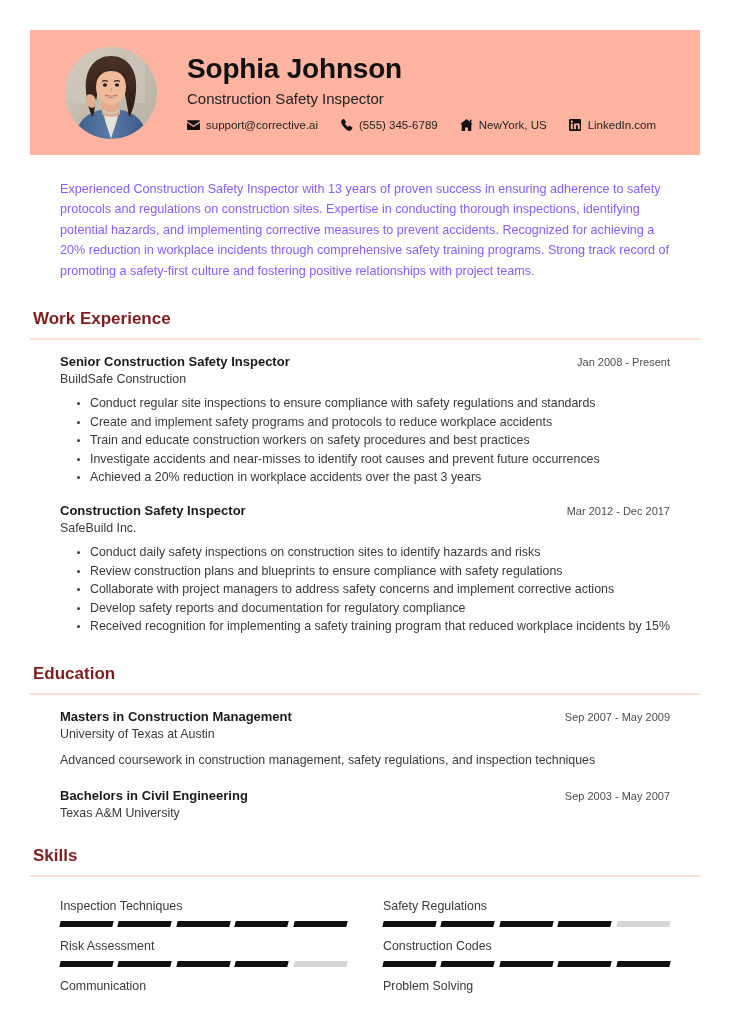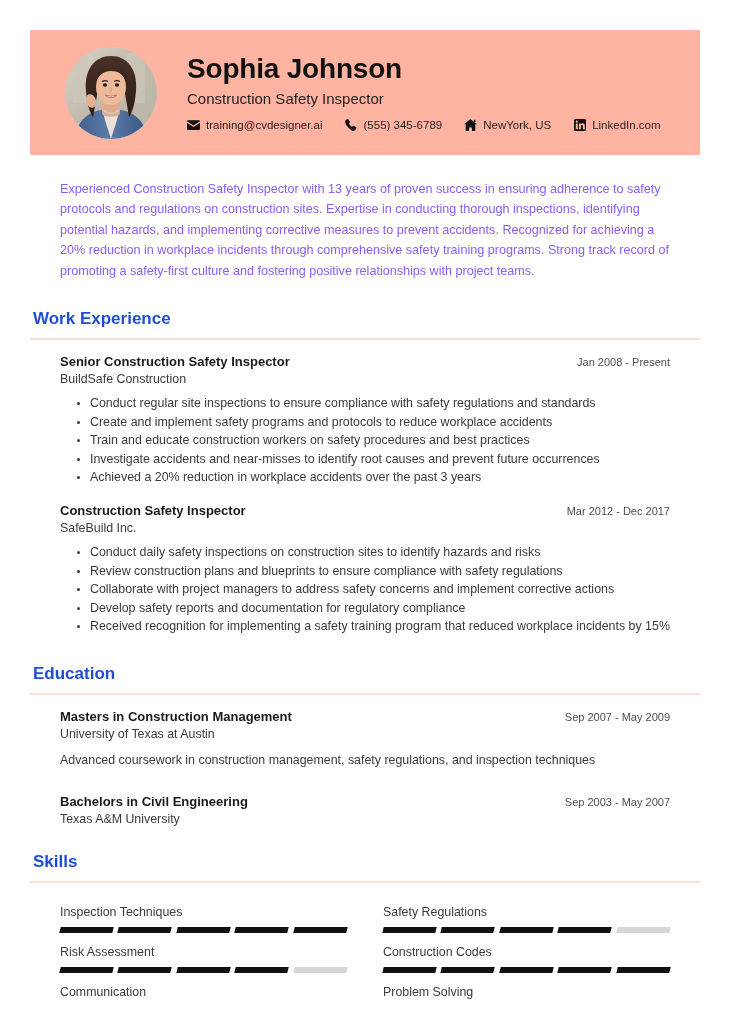--- a/index.html
+++ b/index.html
@@ -99,39 +99,39 @@
     line-height: 1.62;
     color: #8b5cf6;
     text-align: left;
   }
 
   .section { padding: 0 0 0 0; }
 
   .section-title {
     font-size: 17px;
     font-weight: bold;
-    color: #1d4ed8;
+    color: #7f1d1d;
     padding: 0 0 0 3px;
   }
 
   .section-rule {
     height: 2px;
     background: #fadfd7;
     margin-top: 9px;
   }
 
   .sec-work { margin-top: 28px; }
   .sec-edu  { margin-top: 28px; }
   .sec-skills { margin-top: 26px; }
 
   .entry { padding: 0 30px 0 30px; }
   .entry-work-1 { margin-top: 14px; }
   .entry-work-2 { margin-top: 16px; }
   .entry-edu-1 { margin-top: 14px; }
-  .entry-edu-2 { margin-top: 24px; }
+  .entry-edu-2 { margin-top: 18px; }
 
   .entry-head {
     display: flex;
     justify-content: space-between;
     align-items: baseline;
   }
   .entry-role {
     font-size: 13px;
     font-weight: bold;
     color: #1a1a1a;
@@ -273,21 +273,21 @@
       <div class="job-title">Construction Safety Inspector</div>
 
       <div class="contact-row">
 
         <div class="contact-item">
           <span class="ci-icon">
             <svg width="13" height="10" viewBox="0 0 16 12" fill="currentColor">
                 <path d="M0 1.2A1.2 1.2 0 0 1 1.2 0h13.6A1.2 1.2 0 0 1 16 1.2v.2L8 6.6 0 1.4Zm0 2 8 5.2 8-5.2v7.6A1.2 1.2 0 0 1 14.8 12H1.2A1.2 1.2 0 0 1 0 10.8Z"></path>
               </svg>
           </span>
-          <span>training@cvdesigner.ai</span>
+          <span>support@corrective.ai</span>
         </div>
 
         <div class="contact-item">
           <span class="ci-icon">
             <svg width="12" height="12" viewBox="0 0 16 16" fill="currentColor">
                 <path d="M11.6 16c-1.1 0-2.6-.5-4.6-2.1C4.4 11.7 1.6 8.6.6 5.6-.1 3.4.3 2.3.9 1.6 1.6.7 2.6.2 3.5 0c.4-.1.8.1 1 .4l2 3.1c.2.4.2.8-.1 1.1l-.9.9c-.2.2-.2.5-.1.7.5 1 2.3 3.3 3.6 4 .2.1.5.1.7-.1l.9-.9c.3-.3.7-.3 1.1-.1l3.1 2c.3.2.5.6.4 1-.2.9-.7 1.9-1.6 2.6-.6.5-1.3.8-2 .8Z"></path>
               </svg>
           </span>
           <span>(555) 345-6789</span>
         </div>

